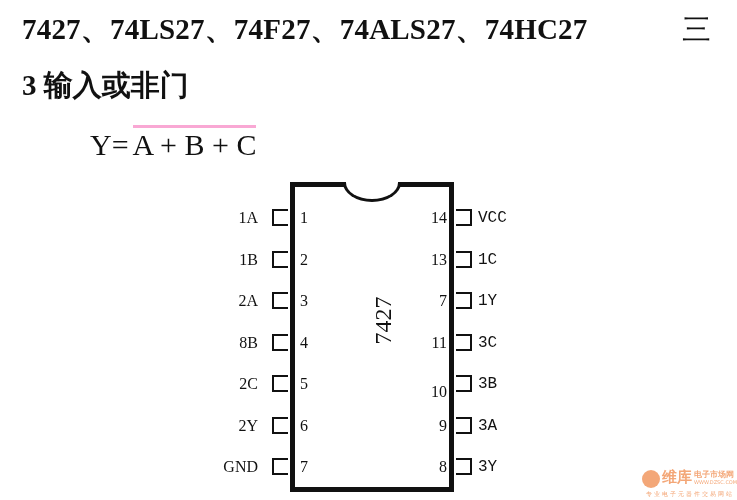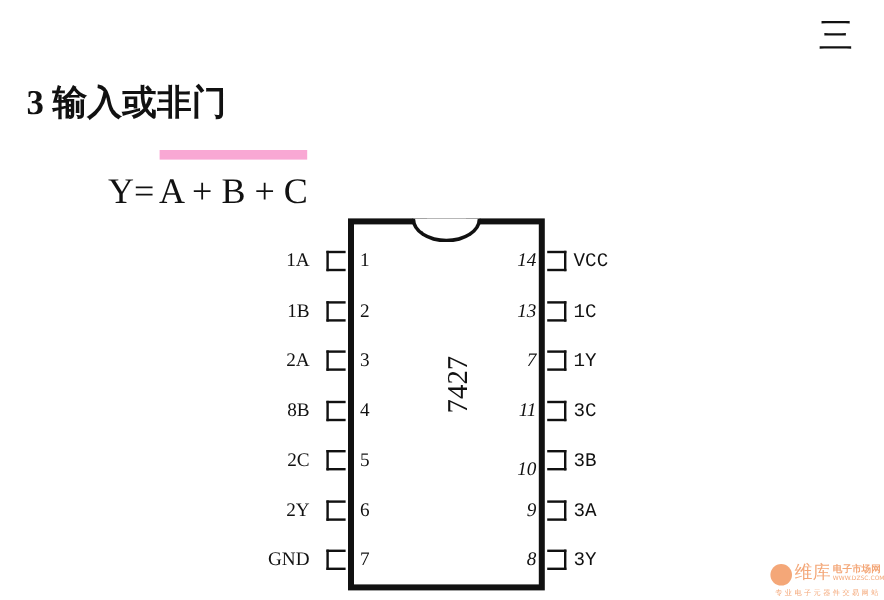--- a/index.html
+++ b/index.html
@@ -17,21 +17,21 @@
   .title2 {
     position: absolute; left: 22px; top: 66px;
     font-size: 29px; font-weight: bold; white-space: nowrap;
     font-family: "Liberation Serif", "DejaVu Sans", serif;
   }
   .formula {
     position: absolute; left: 90px; top: 125px; font-size: 30px; white-space: nowrap;
   }
   .formula .lhs { display: inline-block; }
   .formula .rhs {
-    display: inline-block; border-top: 8px solid #f9a8d4; padding-top: 12px; margin-left: 4px;
+    display: inline-block; border-top: 3px solid #f9a8d4; padding-top: 2px; margin-left: 4px;
     line-height: 30px;
   }
   .ic {
     position: absolute; left: 290px; top: 182px; width: 154px; height: 300px;
     border: 5px solid #111; box-sizing: content-box;
   }
   .notch {
     position: absolute; left: 48px; top: -5px; width: 58px; height: 20px;
     border: 3px solid #111; border-top: none;
     border-radius: 0 0 30px 30px / 0 0 20px 20px;
@@ -43,50 +43,51 @@
   }
   .pin-box {
     position: absolute; width: 16px; height: 17px; border: 2px solid #111;
     box-sizing: border-box; background: #fff;
   }
   .pin-box.left { left: 272px; border-right: none; }
   .pin-box.right { left: 456px; border-left: none; }
   .lbl { position: absolute; font-size: 16px; white-space: nowrap; line-height: 24px; }
   .lbl.left-name { right: calc(737px - 258px); text-align: right; }
   .lbl.left-num { left: 300px; }
-  .lbl.right-num { right: calc(737px - 447px); text-align: right; font-style: italic; }
+  .lbl.right-num { right: calc(737px - 447px); text-align: right; }
   .lbl.right-name { left: 478px; font-family: Liberation Mono, monospace; }
   .watermark {
     position: absolute; left: 642px; top: 468px; width: 95px; height: 30px; opacity: 0.75;
   }
   .wm-logo {
     position: absolute; left: 0; top: 2px; width: 18px; height: 18px; border-radius: 50%;
     background: #f08a4b;
   }
   .wm-brand {
-    position: absolute; left: 20px; top: 0px; font-size: 15px; font-weight: normal; color: #f08a4b;
+    position: absolute; left: 20px; top: 0px; font-size: 15px; font-weight: bold; color: #f08a4b;
     font-family: "DejaVu Sans", sans-serif;
   }
   .wm-sub {
     position: absolute; left: 52px; top: 1px; font-size: 8px; color: #f08a4b; font-weight: bold;
     font-family: "DejaVu Sans", sans-serif;
   }
   .wm-url {
     position: absolute; left: 52px; top: 11px; font-size: 5px; color: #f08a4b;
     font-family: "DejaVu Sans", sans-serif;
   }
   .wm-tag {
     position: absolute; left: 4px; top: 22px; font-size: 6px; color: #f08a4b; letter-spacing: 2px;
     font-family: "DejaVu Sans", sans-serif;
   }
 </style>
 </head>
 <body>
 
 <div class="title1">
+  <span>7427、74LS27、74F27、74ALS27、74HC27</span>
   <span class="tri">三</span>
 </div>
 <div class="title2">3 输入或非门</div>
 
 <div class="formula">
   <span class="lhs">Y=</span><span class="rhs">A + B + C</span>
 </div>
 
 <div class="ic">
   <div class="notch"></div>

